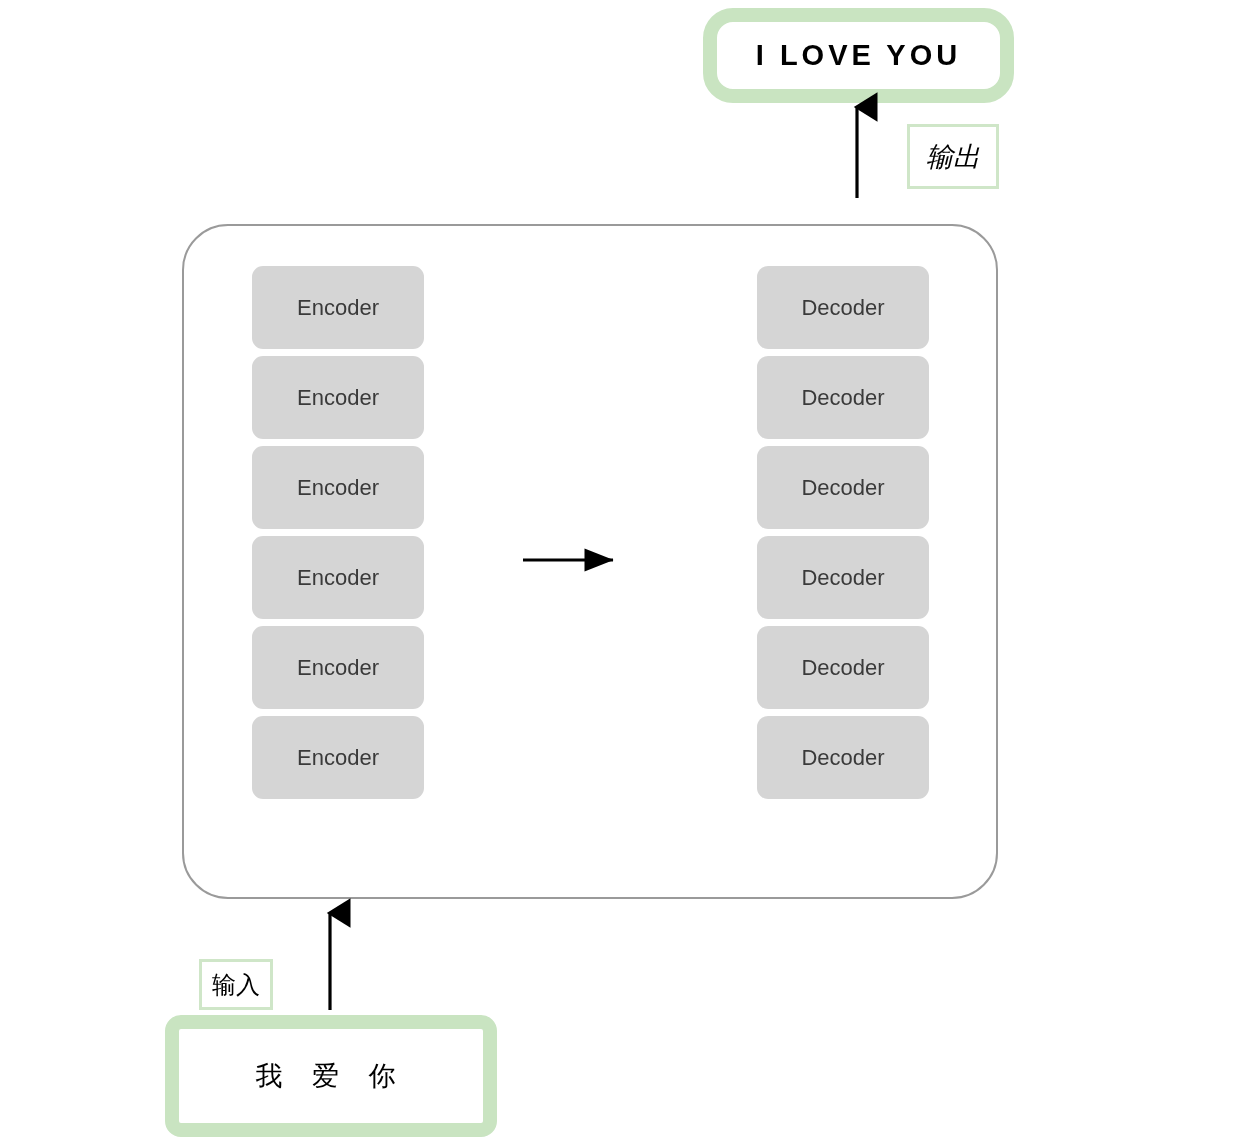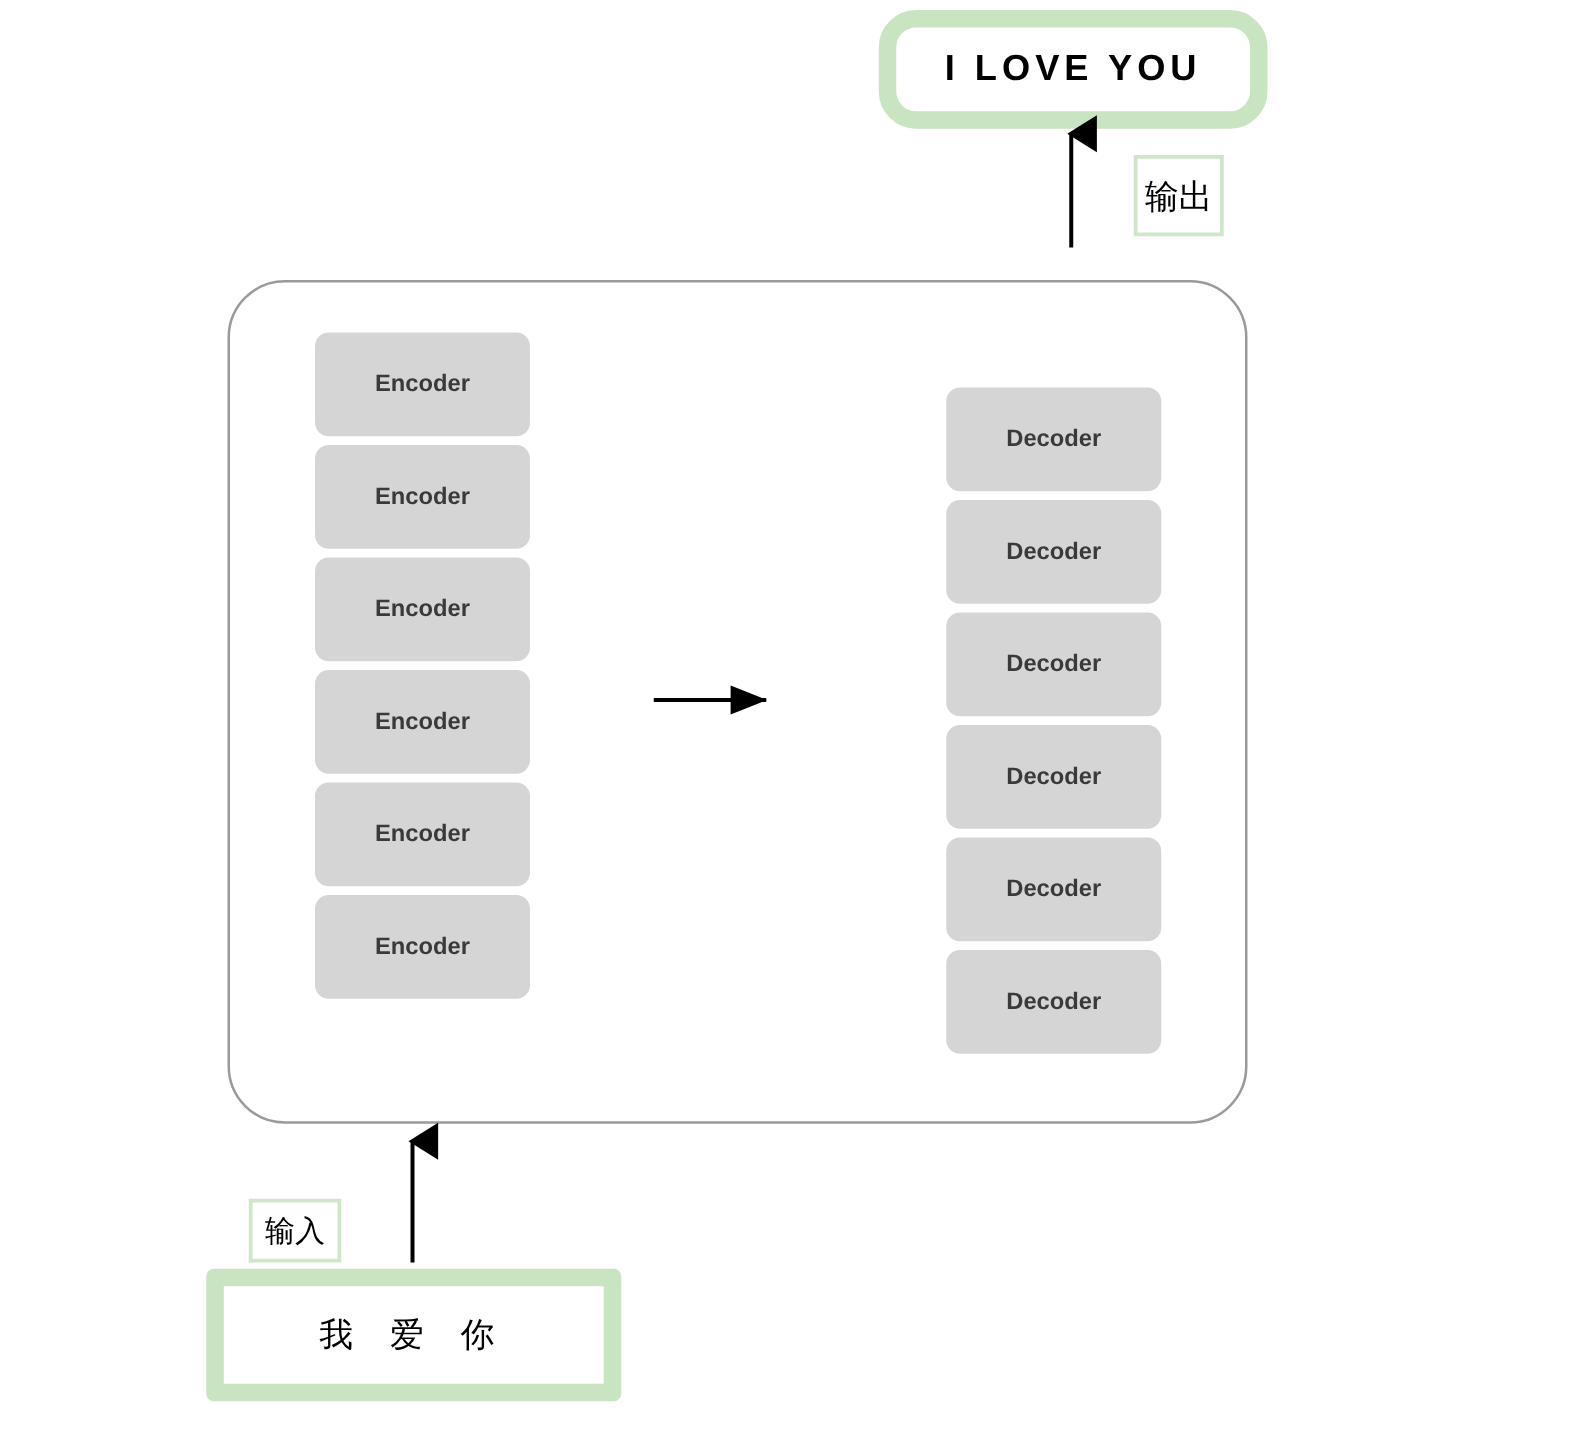--- a/index.html
+++ b/index.html
@@ -39,22 +39,22 @@
   }
   #output-pill .pill-text {
     font-size: 29px;
     font-weight: 700;
     letter-spacing: 4px;
   }
   #input-pill {
     left: 165px;
     top: 1015px;
     width: 332px;
-    height: 106px;
-    border-radius: 6px;
+    height: 122px;
+    border-radius: 16px;
   }
   #input-pill .pill-text {
     font-size: 27px;
     font-weight: 400;
     letter-spacing: 11px;
   }
 
   
   .tag-box {
     position: absolute;
@@ -63,22 +63,23 @@
     border: 3px solid #cfe6c8;
     display: flex;
     align-items: center;
     justify-content: center;
     color: #000000;
     font-size: 27px;
   }
   #output-tag {
     left: 907px;
     top: 124px;
-    width: 72px;
+    width: 92px;
     height: 65px;
+    font-style: italic;
   }
   #input-tag {
     left: 199px;
     top: 923px;
     width: 74px;
     height: 51px;
     font-size: 24px;
     margin-top: 36px;
   }
 
@@ -95,35 +96,35 @@
     background: transparent;
   }
 
   
   .stack {
     position: absolute;
     top: 266px;
     width: 172px;
   }
   #encoder-stack { left: 252px; }
-  #decoder-stack { left: 757px; margin-top: 44px; }
+  #decoder-stack { left: 757px; }
 
   .block {
     box-sizing: border-box;
     width: 172px;
     height: 83px;
     margin-bottom: 7px;
     background: #d5d5d5;
     border-radius: 11px;
     display: flex;
     align-items: center;
     justify-content: center;
     color: #3a3a3a;
-    font-size: 19px;
-    font-weight: 700;
+    font-size: 22px;
+    font-weight: 400;
   }
   .block:last-child { margin-bottom: 0; }
 
   
   #arrow-layer {
     position: absolute;
     left: 0;
     top: 0;
     width: 1256px;
     height: 1148px;

